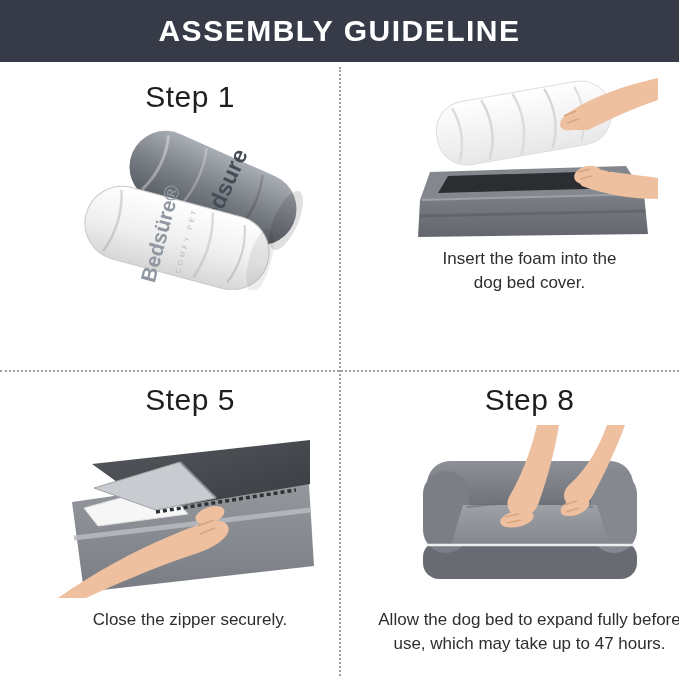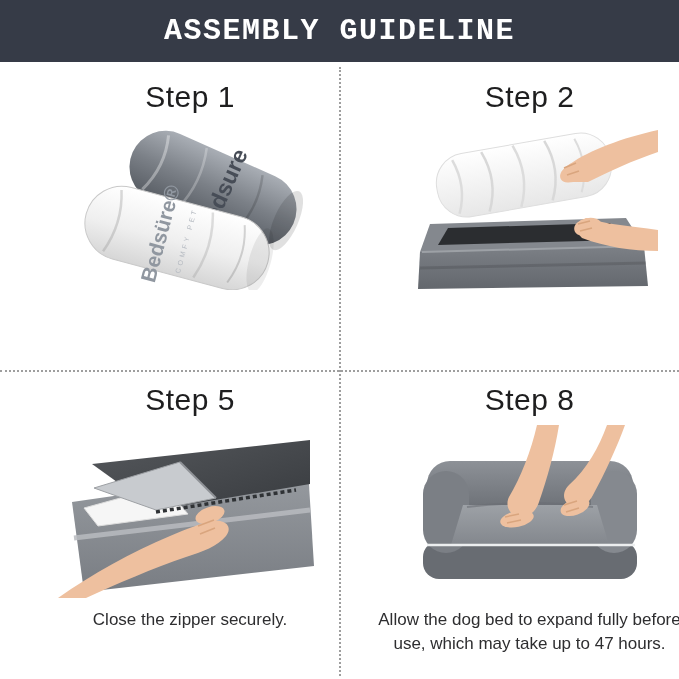--- a/index.html
+++ b/index.html
@@ -1,21 +1,21 @@
 <!DOCTYPE html>
 <html><head>
 <meta charset="utf-8">
 <style>
   * { margin:0; padding:0; box-sizing:border-box; }
   html,body { background:#ffffff; }
   body { font-family:"Liberation Sans", sans-serif; width:679px; height:679px; overflow:hidden; }
   .page { position:relative; width:679px; height:679px; background:#ffffff; }
 
   .header { height:62px; background:#363b47; display:flex; align-items:center; justify-content:center; }
-  .header h1 { color:#ffffff; font-size:30px; font-weight:700; letter-spacing:1.5px;font-family:Liberation Mono, monospace; }
+  .header h1 { color:#ffffff; font-size:30px; font-weight:700; letter-spacing:1.5px; }
 
   .grid { position:relative; width:679px; height:617px; }
   .divider-v { position:absolute; left:339px; top:5px; bottom:3px; width:0; border-left:2px dotted #9e9e9e; }
   .divider-h { position:absolute; top:308px; left:0; right:0; height:0; border-top:2px dotted #9e9e9e; }
 
   .cells { display:grid; grid-template-columns:340px 339px; grid-template-rows:308px 309px; width:679px; height:617px;margin-left:20px; }
   .cell { display:flex; flex-direction:column; align-items:center; }
   .step-title { font-size:30px; font-weight:500; color:#1e1e1f; letter-spacing:0.5px; }
   .row1 .step-title { margin-top:18px; }
   .row2 .step-title { margin-top:13px; }
@@ -71,21 +71,20 @@
               <path d="M62,-30 Q72,0 60,30" stroke="rgba(120,120,120,0.3)" stroke-width="2" fill="none"></path>
               <ellipse cx="86" cy="0" rx="11" ry="33" fill="rgba(0,0,0,0.07)"></ellipse>
               <text transform="translate(-10,0) rotate(-90)" text-anchor="middle" font-size="21" font-weight="700" fill="#9097a0">Bedsüre®</text>
               <text transform="translate(12,0) rotate(-90)" text-anchor="middle" font-size="7" letter-spacing="3" fill="#b4b9c0">COMFY PET</text>
             </g>
           </svg>
         </div>
       </section>
 
       <section class="cell row1">
-        <h2 class="step-title">Step 2</h2>
         <div class="illus">
           <svg width="256" height="172" viewBox="0 0 256 172">
             <defs>
               <linearGradient id="foamG" x1="0" y1="0" x2="0" y2="1">
                 <stop offset="0" stop-color="#ffffff"></stop>
                   <stop offset="1" stop-color="#e7e7e7"></stop>
               </linearGradient>
               <linearGradient id="coverF" x1="0" y1="0" x2="0" y2="1">
                 <stop offset="0" stop-color="#7c8086"></stop>
                   <stop offset="1" stop-color="#63676d"></stop>
@@ -112,20 +111,22 @@
             <g>
               <path d="M256,12 C220,20 188,32 168,46 C162,52 161,60 168,64 L186,64 C206,54 232,42 256,34 Z" fill="#eec09f"></path>
               <ellipse cx="172" cy="54" rx="15" ry="9" transform="rotate(-28 172 54)" fill="#eec09f"></ellipse>
               <path d="M162,50 l12,-5 M165,57 l12,-4" stroke="#d9a57e" stroke-width="1.5" fill="none"></path>
               <path d="M256,112 C228,108 202,106 184,100 C175,105 173,114 180,120 C204,129 230,133 256,133 Z" fill="#eec09f"></path>
               <ellipse cx="186" cy="109" rx="14" ry="9" transform="rotate(-12 186 109)" fill="#eec09f"></ellipse>
               <path d="M176,106 l12,-3 M178,113 l12,-3" stroke="#d9a57e" stroke-width="1.5" fill="none"></path>
             </g>
           </svg>
         </div>
+        <p class="caption">Insert the foam into the
+dog bed cover.</p>
       </section>
 
       <section class="cell row2">
         <h2 class="step-title">Step 5</h2>
         <div class="illus">
           <svg width="264" height="176" viewBox="0 0 264 176">
             <defs>
               <linearGradient id="sideG" x1="0" y1="0" x2="0" y2="1">
                 <stop offset="0" stop-color="#989ca1"></stop>
                   <stop offset="1" stop-color="#797d83"></stop>

